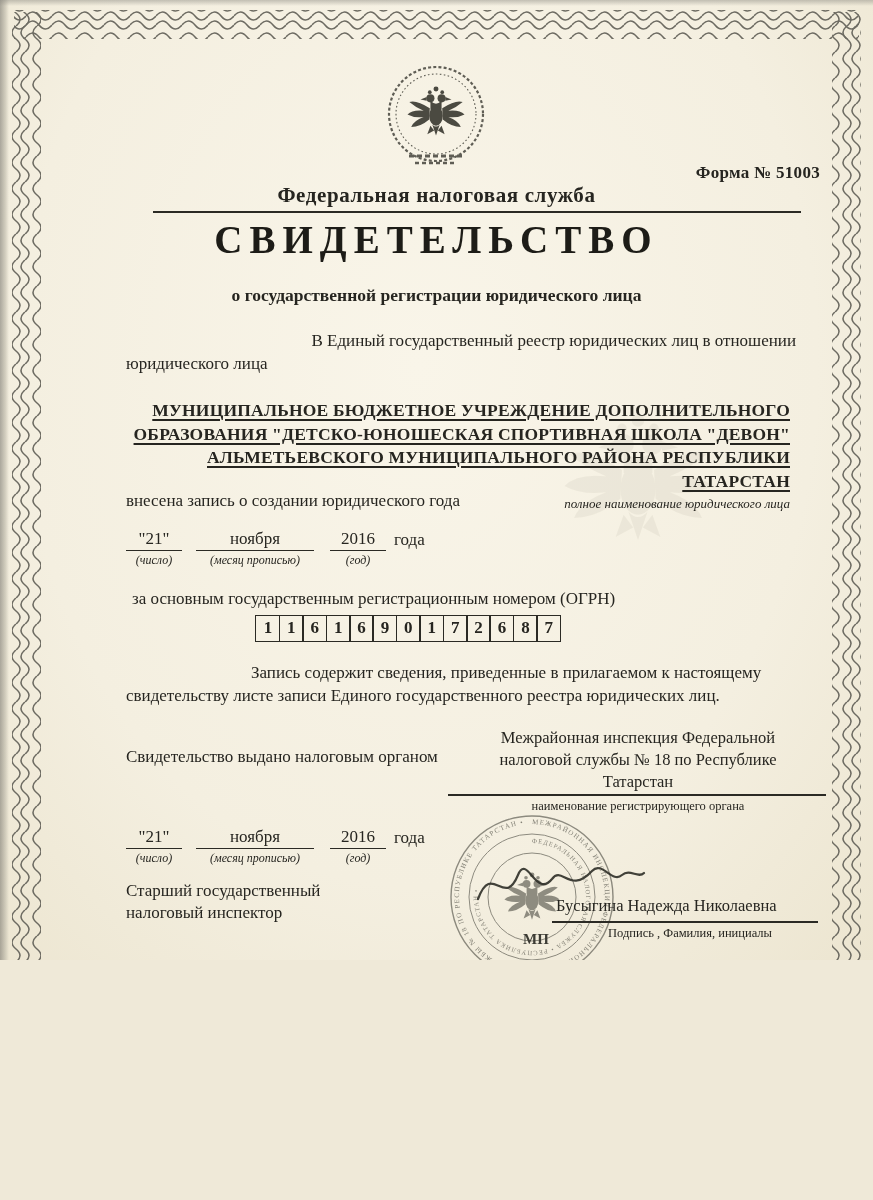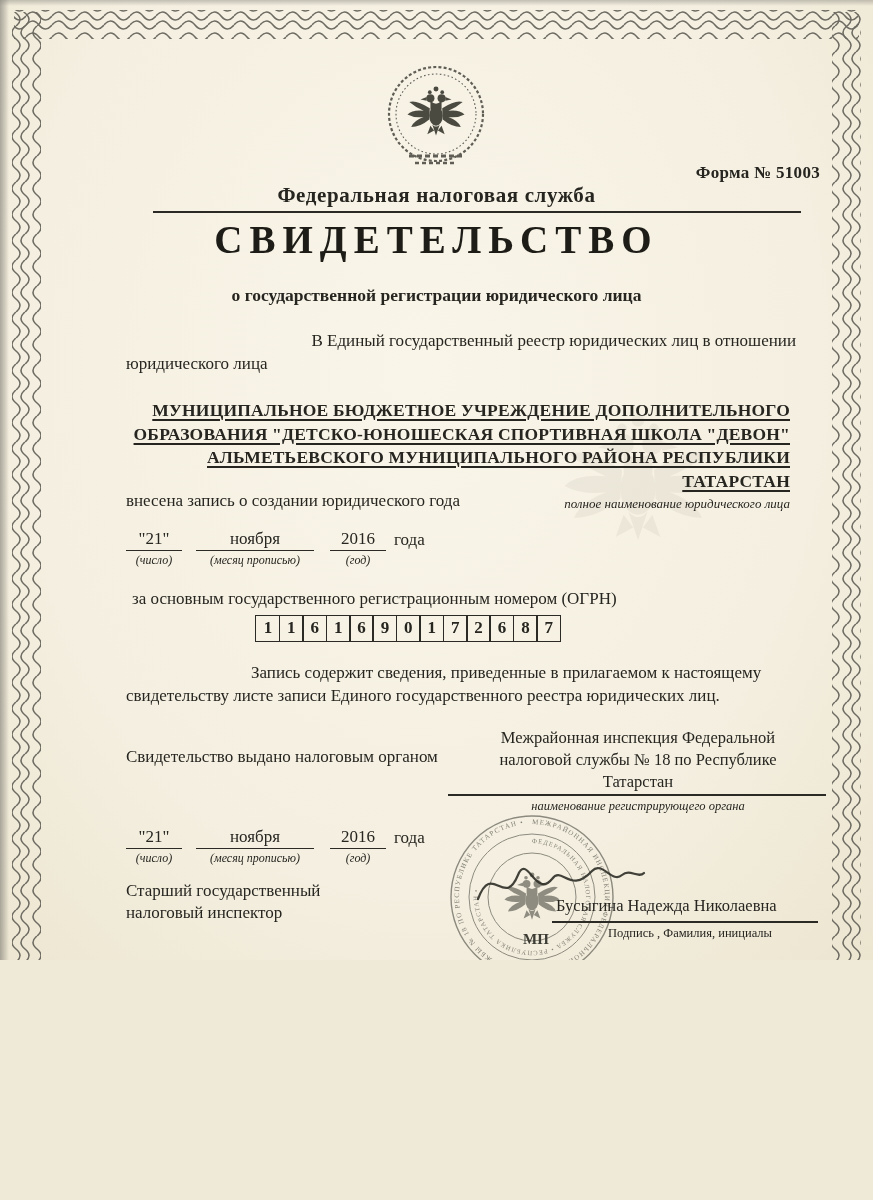--- a/index.html
+++ b/index.html
@@ -42,21 +42,21 @@
   .ogrn-label { top:589px; left:132px; font-size:17px; }
   .ogrn-row { top:615px; left:257px; display:flex; }
   .ogrn-cell { width:25px; height:27px; border:1.6px solid #2b2a24; margin-left:-1.6px;
     text-align:center; line-height:24px; font-size:17px; font-weight:bold; }
   .note1 { top:663px; left:251px; font-size:17px; }
   .note2 { top:686px; left:126px; font-size:17px; }
   
   .issued-label { top:747px; left:126px; font-size:17px; }
   .authority { top:727px; left:448px; width:380px; text-align:center; font-size:16.5px; line-height:22px; }
   .authority-rule { top:794px; left:448px; width:378px; height:1.5px; background:#2b2a24; }
-  .authority-caption { top:799px; left:468px; width:340px; text-align:center; font-size:12.5px; font-style:italic; }
+  .authority-caption { top:799px; left:468px; width:340px; text-align:center; font-size:12.5px; }
   
   .official1 { top:881px; left:126px; font-size:17px; }
   .official2 { top:903px; left:126px; font-size:17px; }
   .signatory { top:896px; left:556px; font-size:16.5px; white-space:nowrap; }
   .sign-rule { top:921px; left:552px; width:266px; height:1.5px; background:#2b2a24; }
   .sign-caption { top:926px; left:580px; width:220px; text-align:center; font-size:12.5px; }
   .mp { top:931px; left:506px; font-size:15px; font-weight:bold; color:#3c3b34;margin-left:17px; }
   
   .series-label { top:1090px; left:506px; font-size:21px; letter-spacing:1px; }
   .series-number { top:1091px; left:592px; font-size:20px; font-family:"Liberation Mono","DejaVu Sans Mono",monospace; letter-spacing:1px; }
@@ -158,21 +158,21 @@
       <div class="dval">ноября</div>
       <div class="dcap">(месяц прописью)</div>
     </div>
     <div class="dcell c-year">
       <div class="dval">2016</div>
       <span class="year-suffix">года</span>
       <div class="dcap">(год)</div>
     </div>
   </div>
 
-  <div class="abs ogrn-label">за основным государственного регистрационным номером (ОГРН)</div>
+  <div class="abs ogrn-label">за основным государственным регистрационным номером (ОГРН)</div>
   <div class="abs ogrn-row">
     <div class="ogrn-cell">1</div>
     <div class="ogrn-cell">1</div>
     <div class="ogrn-cell">6</div>
     <div class="ogrn-cell">1</div>
     <div class="ogrn-cell">6</div>
     <div class="ogrn-cell">9</div>
     <div class="ogrn-cell">0</div>
     <div class="ogrn-cell">1</div>
     <div class="ogrn-cell">7</div>

